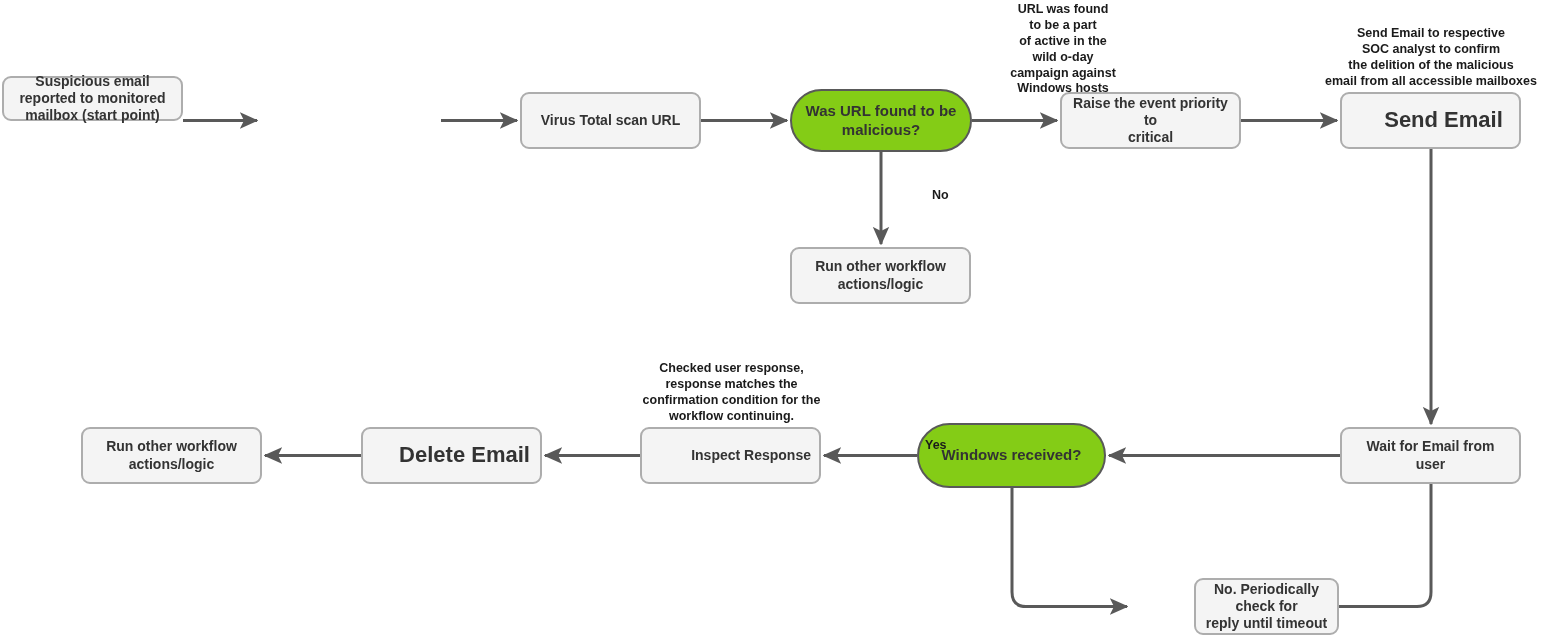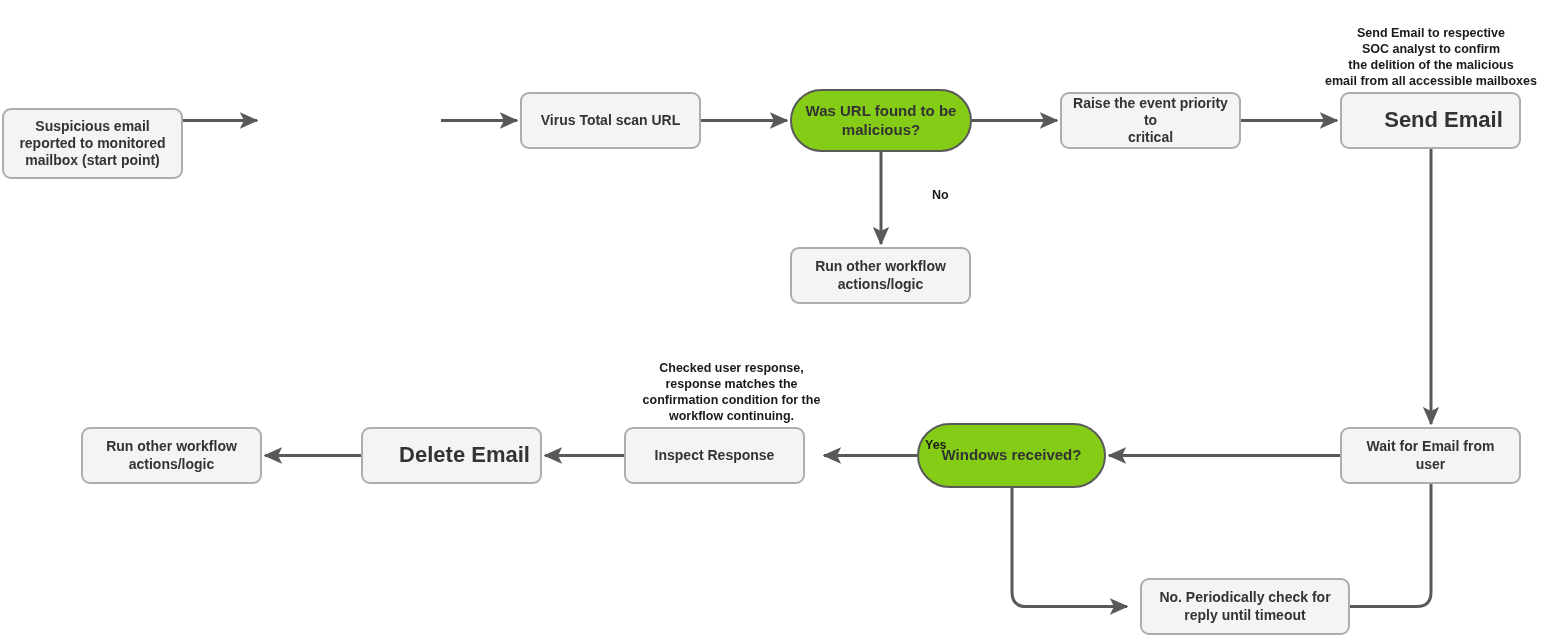--- a/index.html
+++ b/index.html
@@ -109,21 +109,21 @@
       <path d="M 640 455.5 L 545 455.5"></path>
 
       <path d="M 361 455.5 L 265 455.5"></path>
 
       <path d="M 1012 488 L 1012 592 Q 1012 606.5 1026 606.5 L 1127 606.5"></path>
 
       <path d="M 1431 484 L 1431 592 Q 1431 606.5 1417 606.5 L 1314 606.5"></path>
     </g>
   </svg>
 
-  <div class="node proc" style="left:2px;top:108px;width:181px;height:71px;">
+  <div class="node proc" style="left:2px;top:76px;width:181px;height:45px;">
     <span class="label">Suspicious email
 reported to monitored
 mailbox (start point)</span>
   </div>
 
 
   <div class="node proc" style="left:520px;top:92px;width:181px;height:57px;">
     <span class="label">Virus Total scan URL</span>
   </div>
 
@@ -147,42 +147,48 @@
   </div>
 
   <div class="node proc" style="left:1340px;top:427px;width:181px;height:57px;">
     <span class="label">Wait for Email from user</span>
   </div>
 
   <div class="node decision" style="left:917px;top:423px;width:189px;height:65px;">
     <span class="label">Windows received?</span>
   </div>
 
-  <div class="node proc" style="left:624px;top:427px;width:181px;height:57px;">
+  <div class="node proc" style="left:640px;top:427px;width:181px;height:57px;justify-content:flex-end;">
     <span class="label">Inspect Response</span>
   </div>
 
   <div class="node proc big" style="left:361px;top:427px;width:181px;height:57px;">
     <span class="label">Delete Email</span>
   </div>
 
   <div class="node proc" style="left:81px;top:427px;width:181px;height:57px;">
     <span class="label">Run other workflow
 actions/logic</span>
   </div>
 
-  <div class="node proc" style="left:1140px;top:578px;width:210px;height:57px;">
+  <div class="node proc" style="left:1194px;top:578px;width:145px;height:57px;">
     <span class="label">No. Periodically check for
 reply until timeout</span>
   </div>
 
   <div class="edge-label" style="left:888px;top:188px;">No</div>
 
   <div class="edge-label" style="left:881px;top:438px;">Yes</div>
 
+  <div class="note" style="left:938px;top:2px;width:250px;">URL was found
+to be a part
+of active in the
+wild o-day
+campaign against
+Windows hosts</div>
 
   <div class="note" style="left:1300px;top:26px;width:262px;">Send Email to respective
 SOC analyst to confirm
 the delition of the malicious
 email from all accessible mailboxes</div>
 
   <div class="note" style="left:614px;top:361px;width:235px;">Checked user response,
 response matches the
 confirmation condition for the
 workflow continuing.</div>

